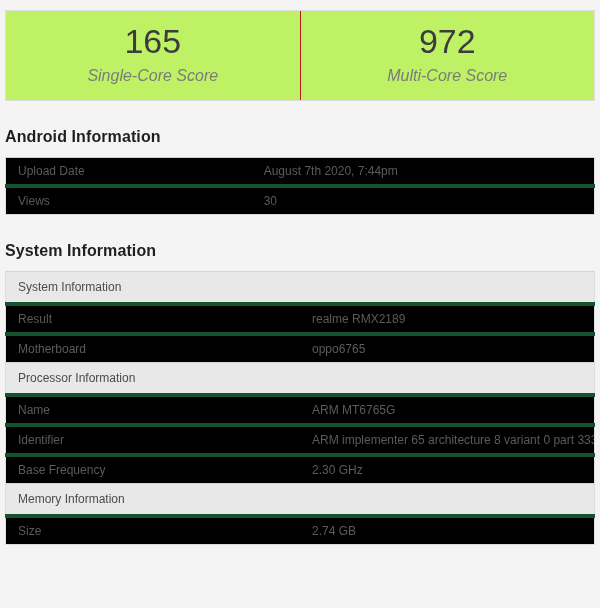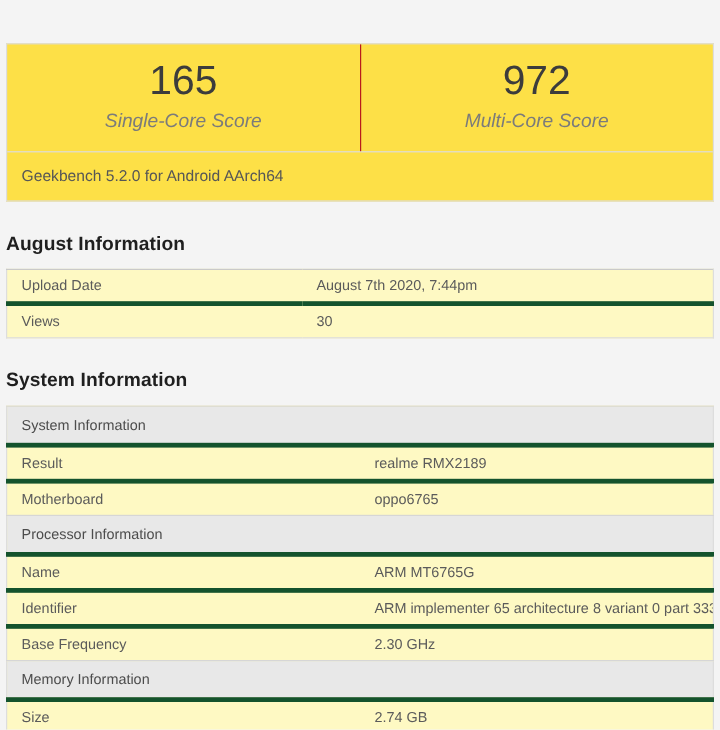--- a/index.html
+++ b/index.html
@@ -5,21 +5,21 @@
   * { margin: 0; padding: 0; box-sizing: border-box; }
   html, body { width: 600px; height: 608px; overflow: hidden; }
   body {
     background: #f4f4f4;
     font-family: "Liberation Sans", sans-serif;
     -webkit-font-smoothing: antialiased;
   }
   .page { padding: 10px 5px 0 5px; }
 
   
-  .score-card { background: #fde047; border: 1px solid #ddd; margin-top: 26px; }
+  .score-card { background: #bef264; border: 1px solid #ddd; }
   .score-row { display: flex; }
   .score-cell { flex: 1; text-align: center; padding: 11px 0 15px 0; }
   .score-cell + .score-cell { border-left: 1px solid #b91c1c; }
   .score-value { font-size: 34px; font-weight: 400; color: #3c3c3c; line-height: 1.15; }
   .score-label { font-size: 16px; color: #7b7b7b; margin-top: 6px; font-style: italic; }
   .benchmark-row {
     border-top: 1px solid #ddd;
     padding: 12px 12px 13px 12px;
     font-size: 13px;
     color: #565656;
@@ -31,21 +31,21 @@
     font-weight: bold;
     color: #1f1f1f;
     margin: 27px 0 0 0;
     letter-spacing: 0.1px;
   }
 
   
   table.info-table {
     width: 100%;
     border-collapse: collapse;
-    background: #fef9c3;
+    background: #000000;
     margin-top: 11px;
     font-size: 12px;
     border: 1px solid #ddd;
     border-top: 1px solid #c9c9c9;
     table-layout: fixed;
   }
   table.info-table td {
     padding: 6px 12px;
     color: #5b5b5b;
     border-top: 4px solid #14532d;
@@ -72,24 +72,23 @@
     <div class="score-row">
       <div class="score-cell">
         <div class="score-value">165</div>
         <div class="score-label">Single-Core Score</div>
       </div>
       <div class="score-cell">
         <div class="score-value">972</div>
         <div class="score-label">Multi-Core Score</div>
       </div>
     </div>
-    <div class="benchmark-row">Geekbench 5.2.0 for Android AArch64</div>
   </div>
 
-  <h2 class="section-heading">August Information</h2>
+  <h2 class="section-heading">Android Information</h2>
   <table class="info-table">
     <tbody id="result-rows">
         <tr>
           <td class="label">Upload Date</td>
           <td class="value">August 7th 2020, 7:44pm</td>
         </tr>
         <tr>
           <td class="label">Views</td>
           <td class="value">30</td>
         </tr>

